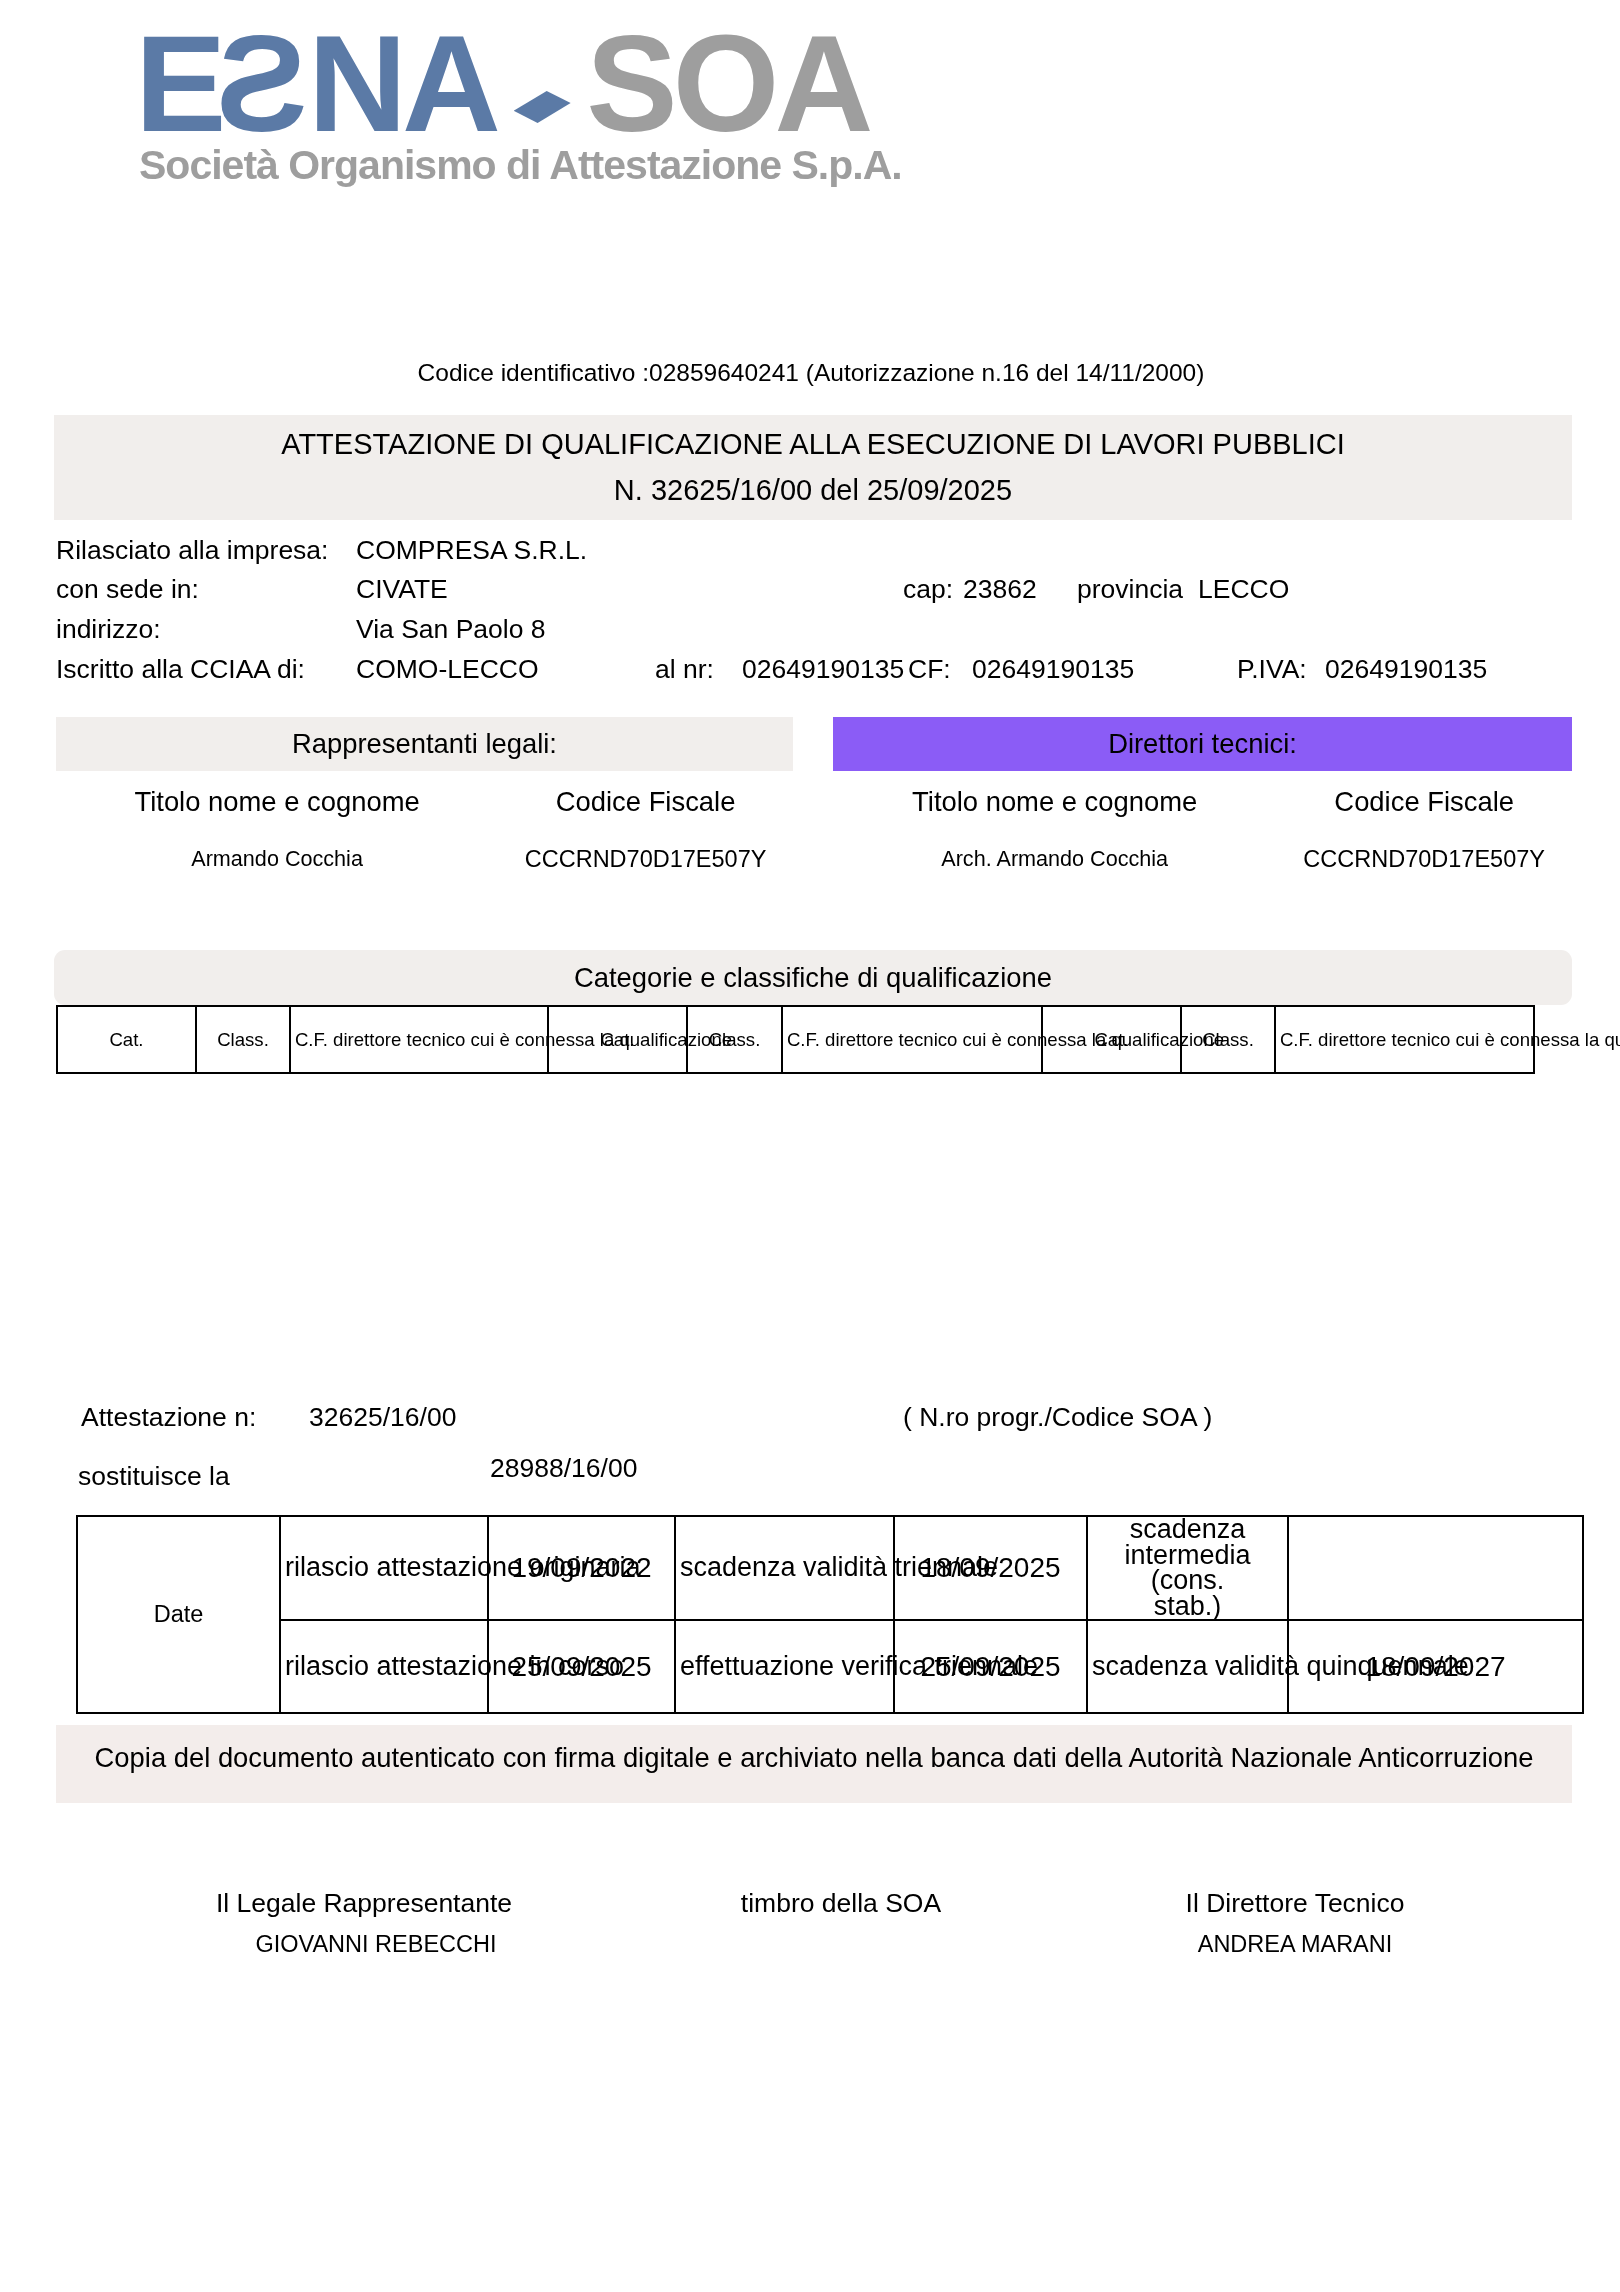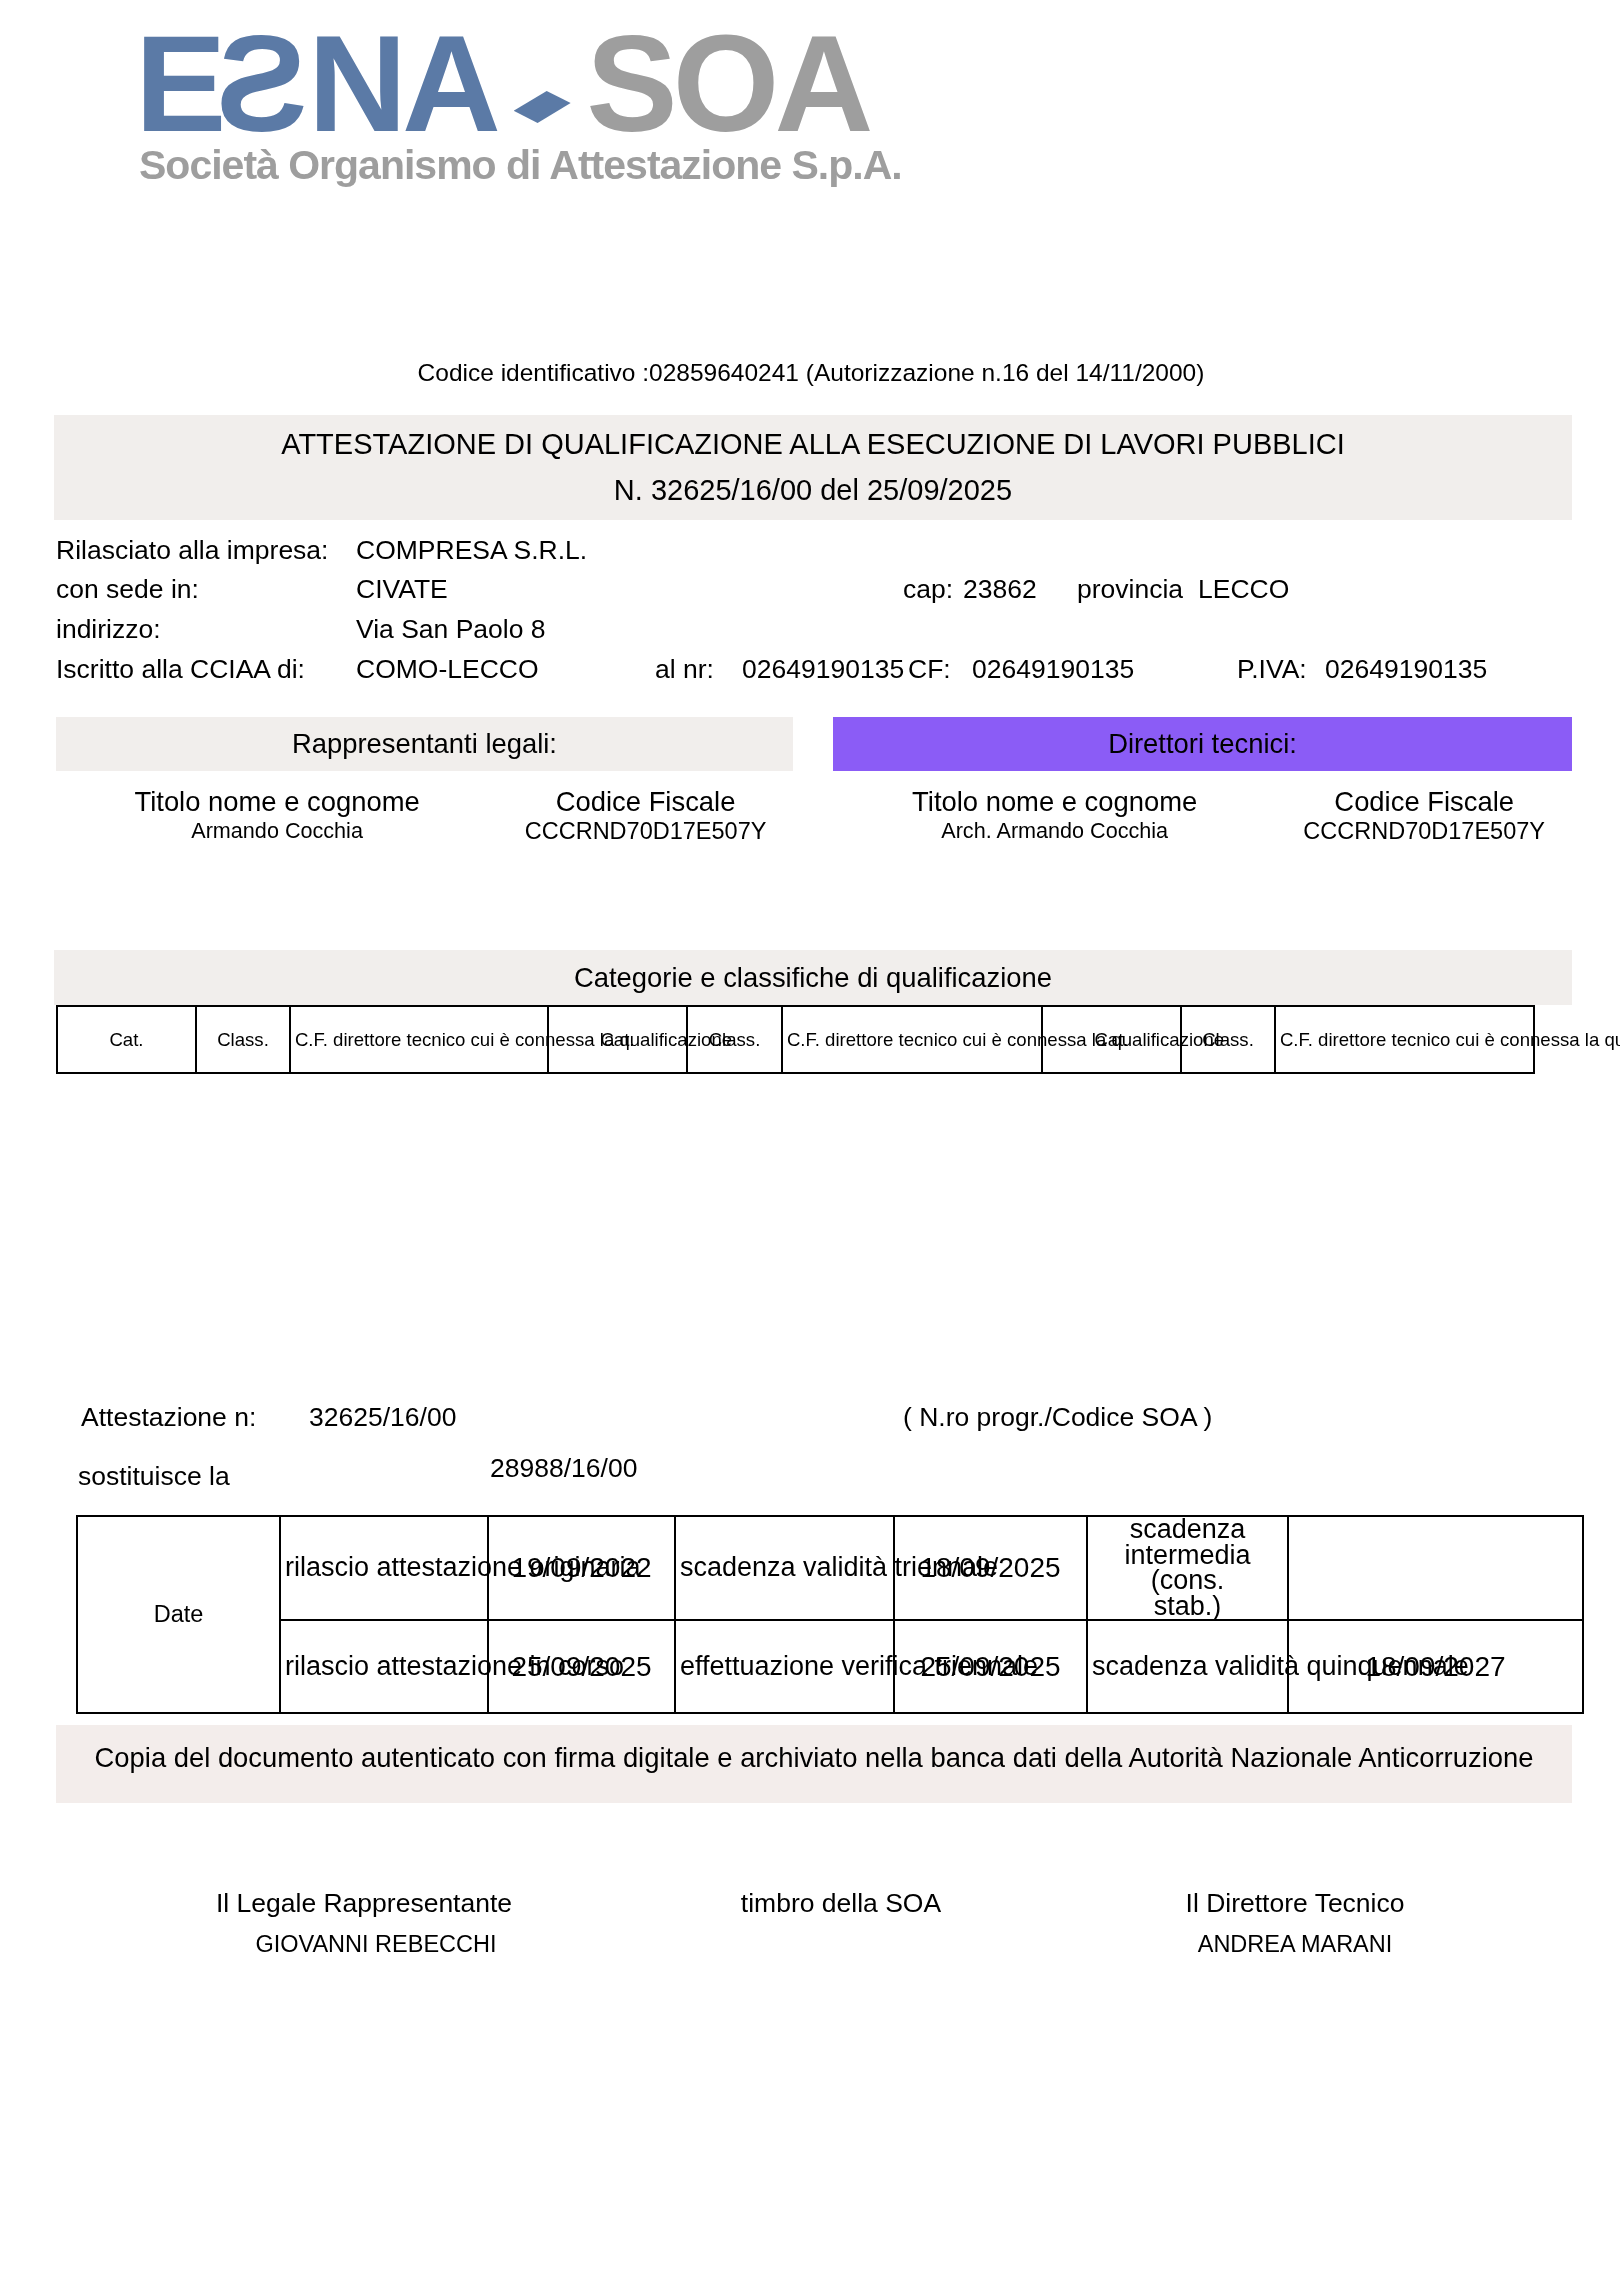--- a/index.html
+++ b/index.html
@@ -29,26 +29,26 @@
   #alnr-l{left:655px;} #alnr-v{left:742px;} #cf-l{left:908px;} #cf-v{left:972px;}
   #piva-l{left:1237px;} #piva-v{left:1325px;}
 
   
   .sec{position:absolute;top:717px;width:737px;}
   #sec-legali{left:56px;} #sec-tecnici{left:833px;width:739px;}
   .sec .band{height:54px;line-height:54px;text-align:center;font-size:27.4px;}
   .sec .cols{display:flex;margin-top:15px;}
   .sec .c1{width:60%;text-align:center;font-size:27.4px;line-height:32px;}
   .sec .c2{width:40%;text-align:center;font-size:27.4px;line-height:32px;}
-  .sec .names{display:flex;margin-top:0;}
+  .sec .names{display:flex;margin-top:28px;}
   .sec .n1{width:60%;text-align:center;font-size:21.6px;line-height:25.5px;}
   .sec .n2{width:40%;text-align:center;font-size:23.5px;line-height:27.4px;}
 
   
-  #cat-band{left:54px;top:950px;width:1518px;height:55px;line-height:55px;text-align:center;font-size:27.4px;}
+  #cat-band{left:54px;top:950px;width:1518px;height:55px;line-height:55px;text-align:center;font-size:27.4px;border-radius:11px;}
   #cat-table{left:56px;top:1005px;}
   table.cat{border-collapse:collapse;table-layout:fixed;width:1477px;border:2.9px solid #000;}
   table.cat th{border:2px solid #000;border-bottom:2.9px solid #000;font-weight:normal;font-size:18.6px;line-height:21.6px;height:65px;padding:0 3.9px;text-align:center;}
   table.cat td{border:2px solid #000;font-size:23.5px;line-height:27.4px;height:40px;text-align:center;}
   table.cat td.la{text-align:left;padding-left:4.9px;}
 
   
   #parag{left:54px;top:1190px;width:1500px;font-size:25.5px;line-height:30px;letter-spacing:-0.4px;white-space:normal;}
 
   

